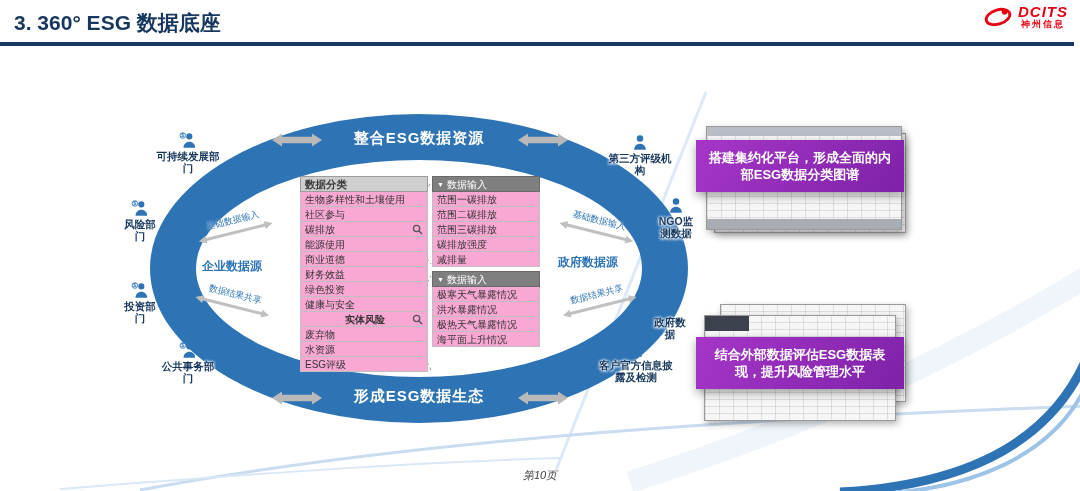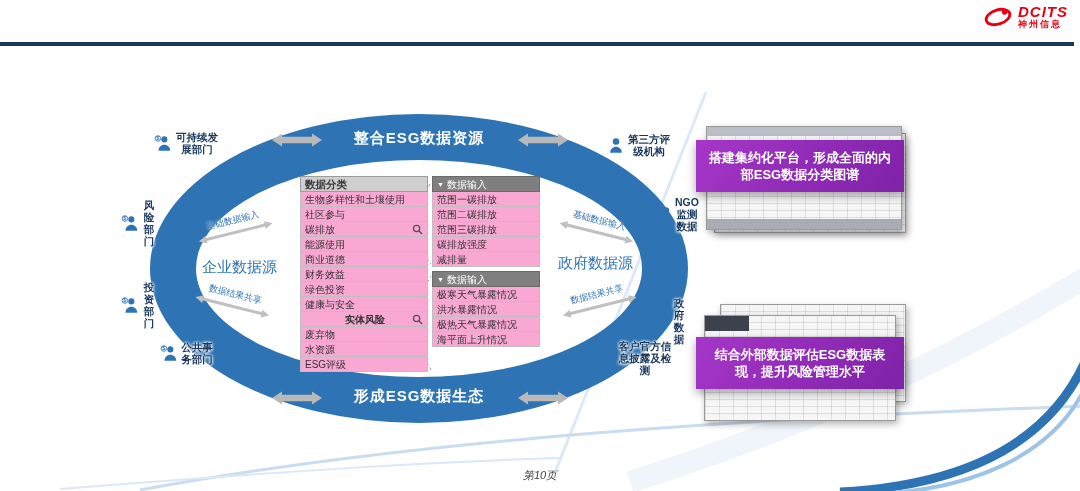--- a/index.html
+++ b/index.html
@@ -8,39 +8,39 @@
   .slide { position:relative; width:1080px; height:491px; background:#fff; overflow:hidden; margin:0 auto; }
   svg { display:block; }
 
   
   .bg { position:absolute; left:0; top:0; z-index:0; }
 
   
   .title { position:absolute; left:14px; top:9px; font-size:21px; font-weight:bold; color:var(--navy,#17375E); z-index:6; }
   .hline { position:absolute; left:0; top:42px; width:1074px; height:4px; background:var(--navy,#17375E); z-index:5; }
   .logo { position:absolute; right:12px; top:4px; display:flex; align-items:center; gap:4px; z-index:6; }
-  .logo-txt { display:flex; flex-direction:column; }
+  .logo-txt { display:flex; flex-direction:column; align-items:center; }
   .logo-name { color:var(--logo_red,#E60012); font-size:15px; font-weight:bold; font-style:italic; letter-spacing:1px; line-height:15px; }
   .logo-sub { color:var(--logo_red,#E60012); font-size:9px; font-weight:bold; letter-spacing:2px; line-height:11px; }
 
   
   .ring { position:absolute; left:150px; top:114px; width:538px; height:309px;
           border:46px solid var(--accent,#2E74B5); border-radius:50%; z-index:1; }
   .band-label { position:absolute; left:150px; width:538px; text-align:center; color:#fff;
                 font-weight:bold; font-size:15px; letter-spacing:1px; z-index:2; }
   .dbl-arrow { position:absolute; z-index:2; }
 
   
-  .node { position:absolute; display:flex; flex-direction:row; align-items:center; z-index:3; }
+  .node { position:absolute; display:flex; flex-direction:column; align-items:center; z-index:3; }
   .node-label { font-size:10.5px; font-weight:bold; color:var(--navy,#17375E); text-align:center; line-height:12px;
                 text-shadow:0 0 3px #fff, 0 0 3px #fff, 0 1px 3px #fff; }
   .p-icon { margin-bottom:1px; }
 
   
-  .src-label { position:absolute; font-size:15px; font-weight:normal; color:var(--accent,#2E74B5); z-index:3; }
+  .src-label { position:absolute; font-size:12px; font-weight:bold; color:var(--accent,#2E74B5); z-index:3; }
   .flow { position:absolute; width:88px; display:flex; flex-direction:column; align-items:center; z-index:3; }
   .flow-label { font-size:9px; color:var(--accent,#2E74B5); white-space:nowrap; margin-bottom:1px;
                 text-shadow:0 0 2px #fff; }
 
   
   .tbl { position:absolute; z-index:3; background:#f9a8d4; }
   .tbl-head { height:16px; line-height:15px; background:var(--header_gray,#CFCFCF); border:1px solid #9c9c9c;
               font-size:10.5px; font-weight:bold; color:#3a3a3a; padding:0 4px; }
   .tbl-row { min-height:15px; line-height:13px; border:1px solid var(--table_border,#BFBFBF); border-top:none;
              font-size:10px; color:#333; padding:1px 4px 0; display:flex; align-items:center; justify-content:space-between; }
@@ -76,20 +76,21 @@
 
   <svg class="bg" width="1080" height="491" viewBox="0 0 1080 491">
     <path d="M706,92 L556,470" stroke="#DCE9F7" stroke-width="3" fill="none"></path>
     <path d="M1090,275 C 950,360 810,425 630,482" stroke="#EFF5FB" stroke-width="22" fill="none"></path>
     <path d="M140,490 C 420,438 760,418 1085,406" stroke="#C9DCF0" stroke-width="3" fill="none"></path>
     <path d="M60,489 C 300,470 430,462 560,458" stroke="#DAE8F6" stroke-width="2" fill="none"></path>
     <path d="M1085,362 C 1045,450 952,486 840,492" stroke="#2E74B5" stroke-width="9" fill="none"></path>
     <path d="M1085,388 C 1052,456 972,489 878,494" stroke="#9DC3E6" stroke-width="4" fill="none"></path>
   </svg>
 
+  <div class="title">3. 360° ESG 数据底座</div>
   <div class="hline"></div>
   <div class="logo">
     <svg width="32" height="26" viewBox="0 0 34 26">
       <ellipse cx="17" cy="13" rx="13" ry="7.5" fill="none" stroke="#E60012" stroke-width="3" transform="rotate(-18 17 13)"></ellipse>
       <circle cx="24" cy="7.5" r="3" fill="#E60012"></circle>
     </svg>
     <div class="logo-txt">
       <span class="logo-name">DCITS</span>
       <span class="logo-sub">神州信息</span>
     </div>

